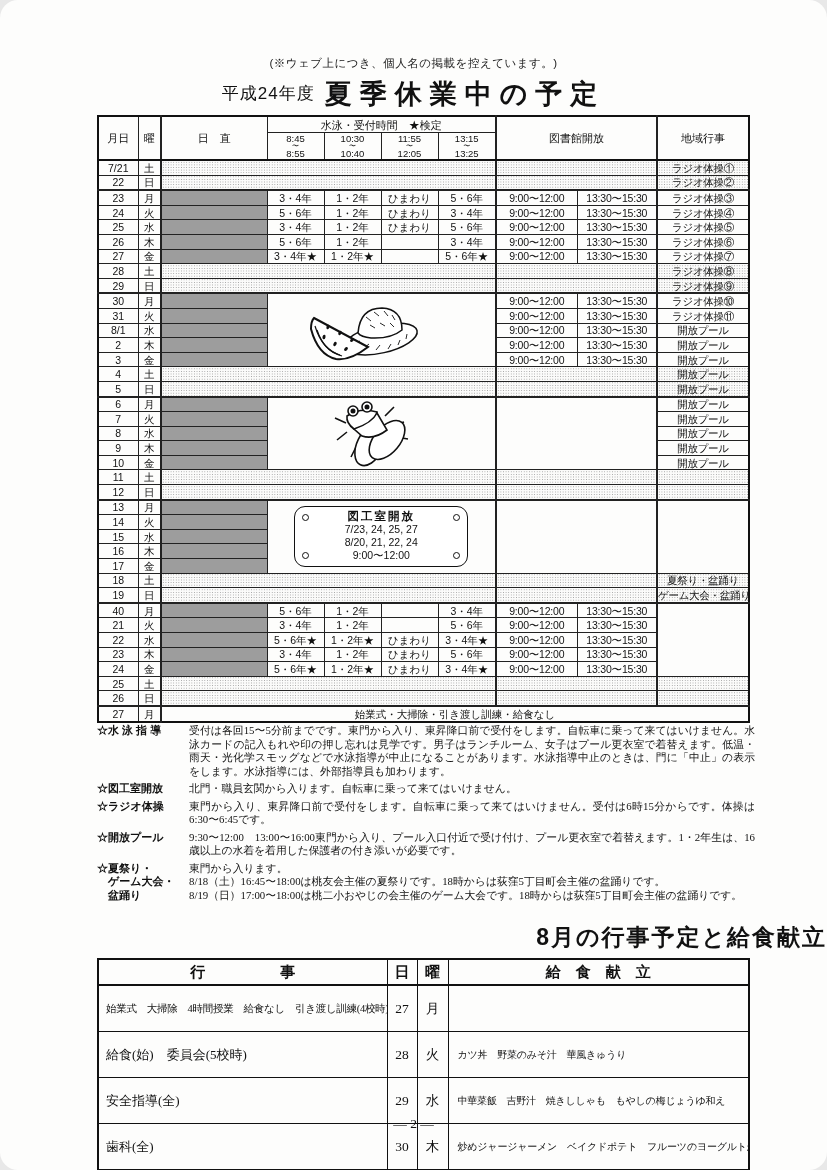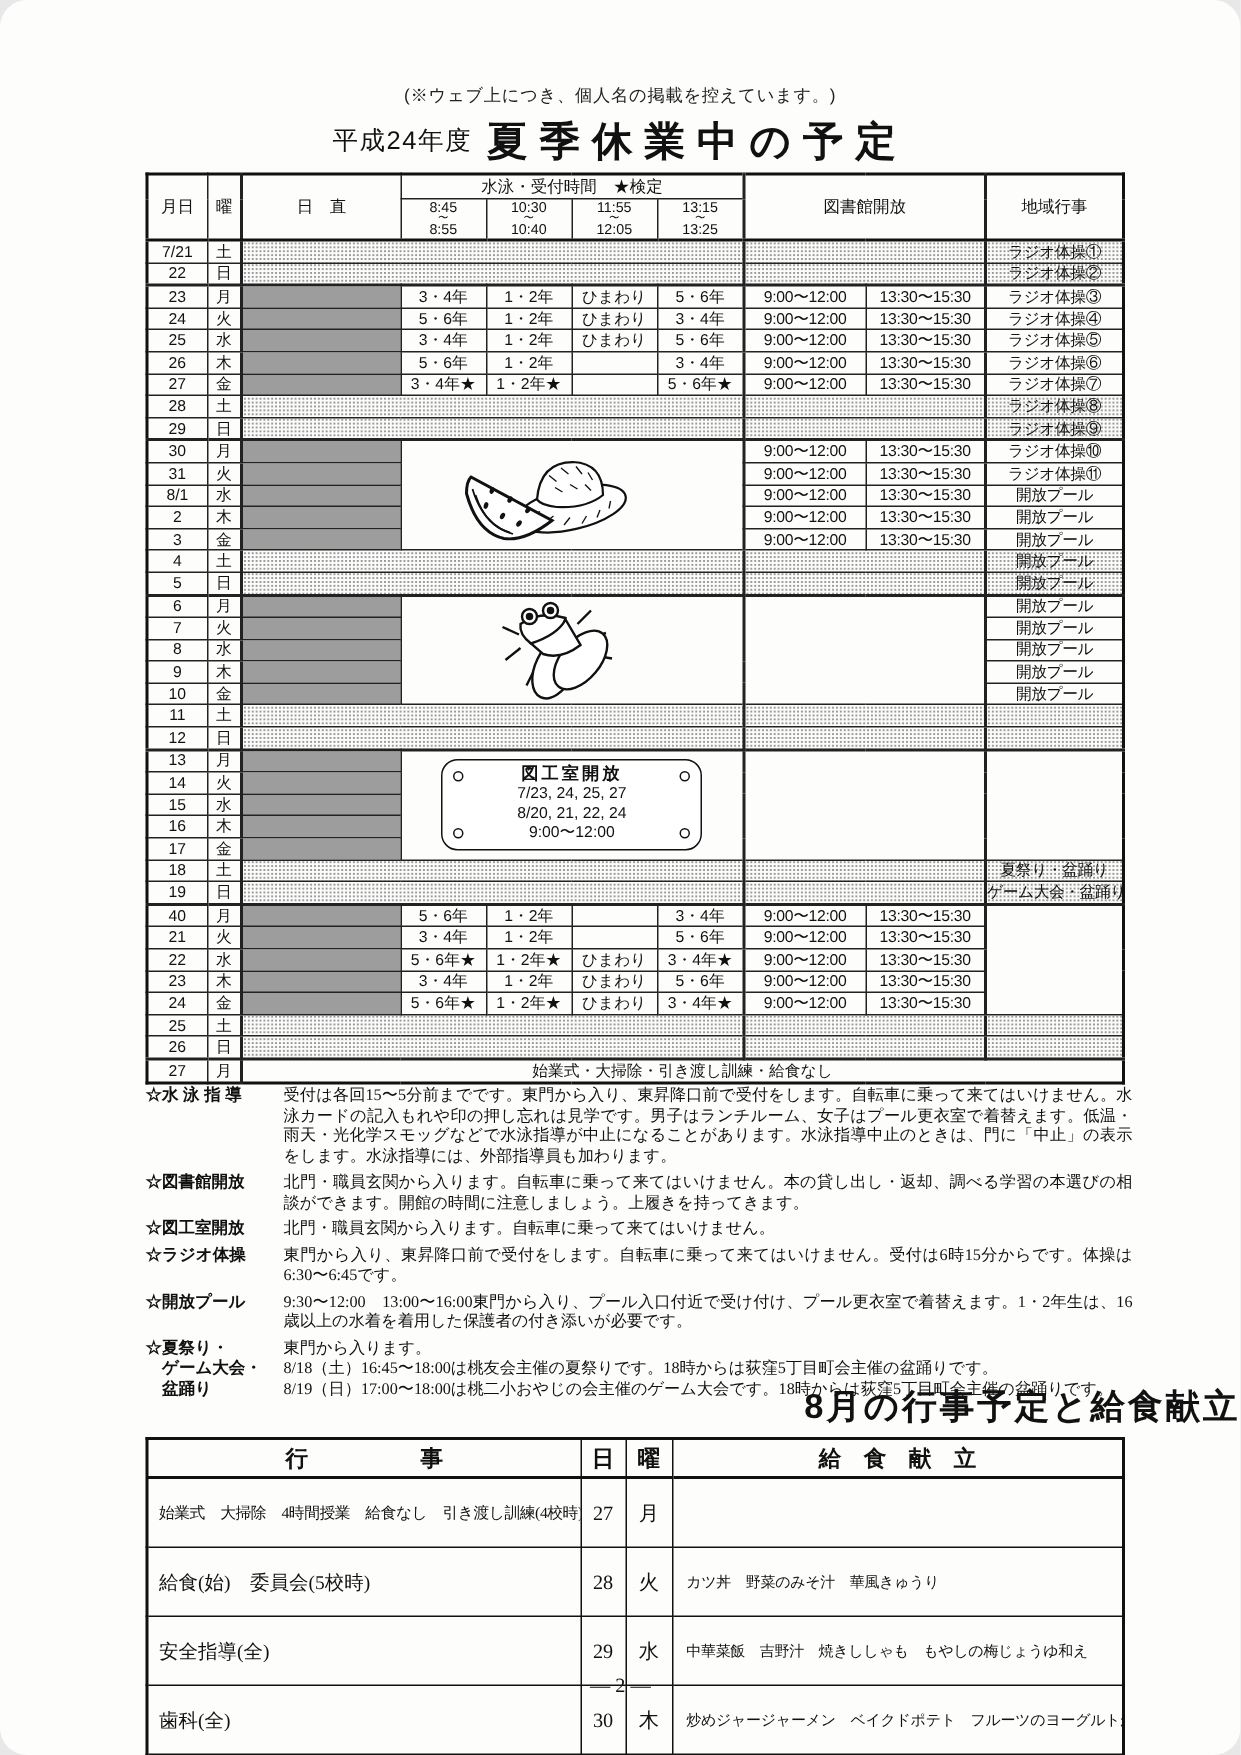--- a/index.html
+++ b/index.html
@@ -489,24 +489,20 @@
         </tr>
       </tbody>
   </table>
 
   <div class="notes" id="notes">
       <div class="note">
         <div class="lbl">☆水 泳 指 導</div>
         <div class="txt">受付は各回15〜5分前までです。東門から入り、東昇降口前で受付をします。自転車に乗って来てはいけません。水泳カードの記入もれや印の押し忘れは見学です。男子はランチルーム、女子はプール更衣室で着替えます。低温・雨天・光化学スモッグなどで水泳指導が中止になることがあります。水泳指導中止のときは、門に「中止」の表示をします。水泳指導には、外部指導員も加わります。</div>
       </div>
       <div class="note">
-        <div class="lbl">☆図書館開放</div>
-        <div class="txt">北門・職員玄関から入ります。自転車に乗って来てはいけません。本の貸し出し・返却、調べる学習の本選びの相談ができます。開館の時間に注意しましょう。上履きを持ってきます。</div>
-      </div>
-      <div class="note">
         <div class="lbl">☆図工室開放</div>
         <div class="txt">北門・職員玄関から入ります。自転車に乗って来てはいけません。</div>
       </div>
       <div class="note">
         <div class="lbl">☆ラジオ体操</div>
         <div class="txt">東門から入り、東昇降口前で受付をします。自転車に乗って来てはいけません。受付は6時15分からです。体操は6:30〜6:45です。</div>
       </div>
       <div class="note">
         <div class="lbl">☆開放プール</div>
         <div class="txt">9:30〜12:00　13:00〜16:00東門から入り、プール入口付近で受け付け、プール更衣室で着替えます。1・2年生は、16歳以上の水着を着用した保護者の付き添いが必要です。</div>

